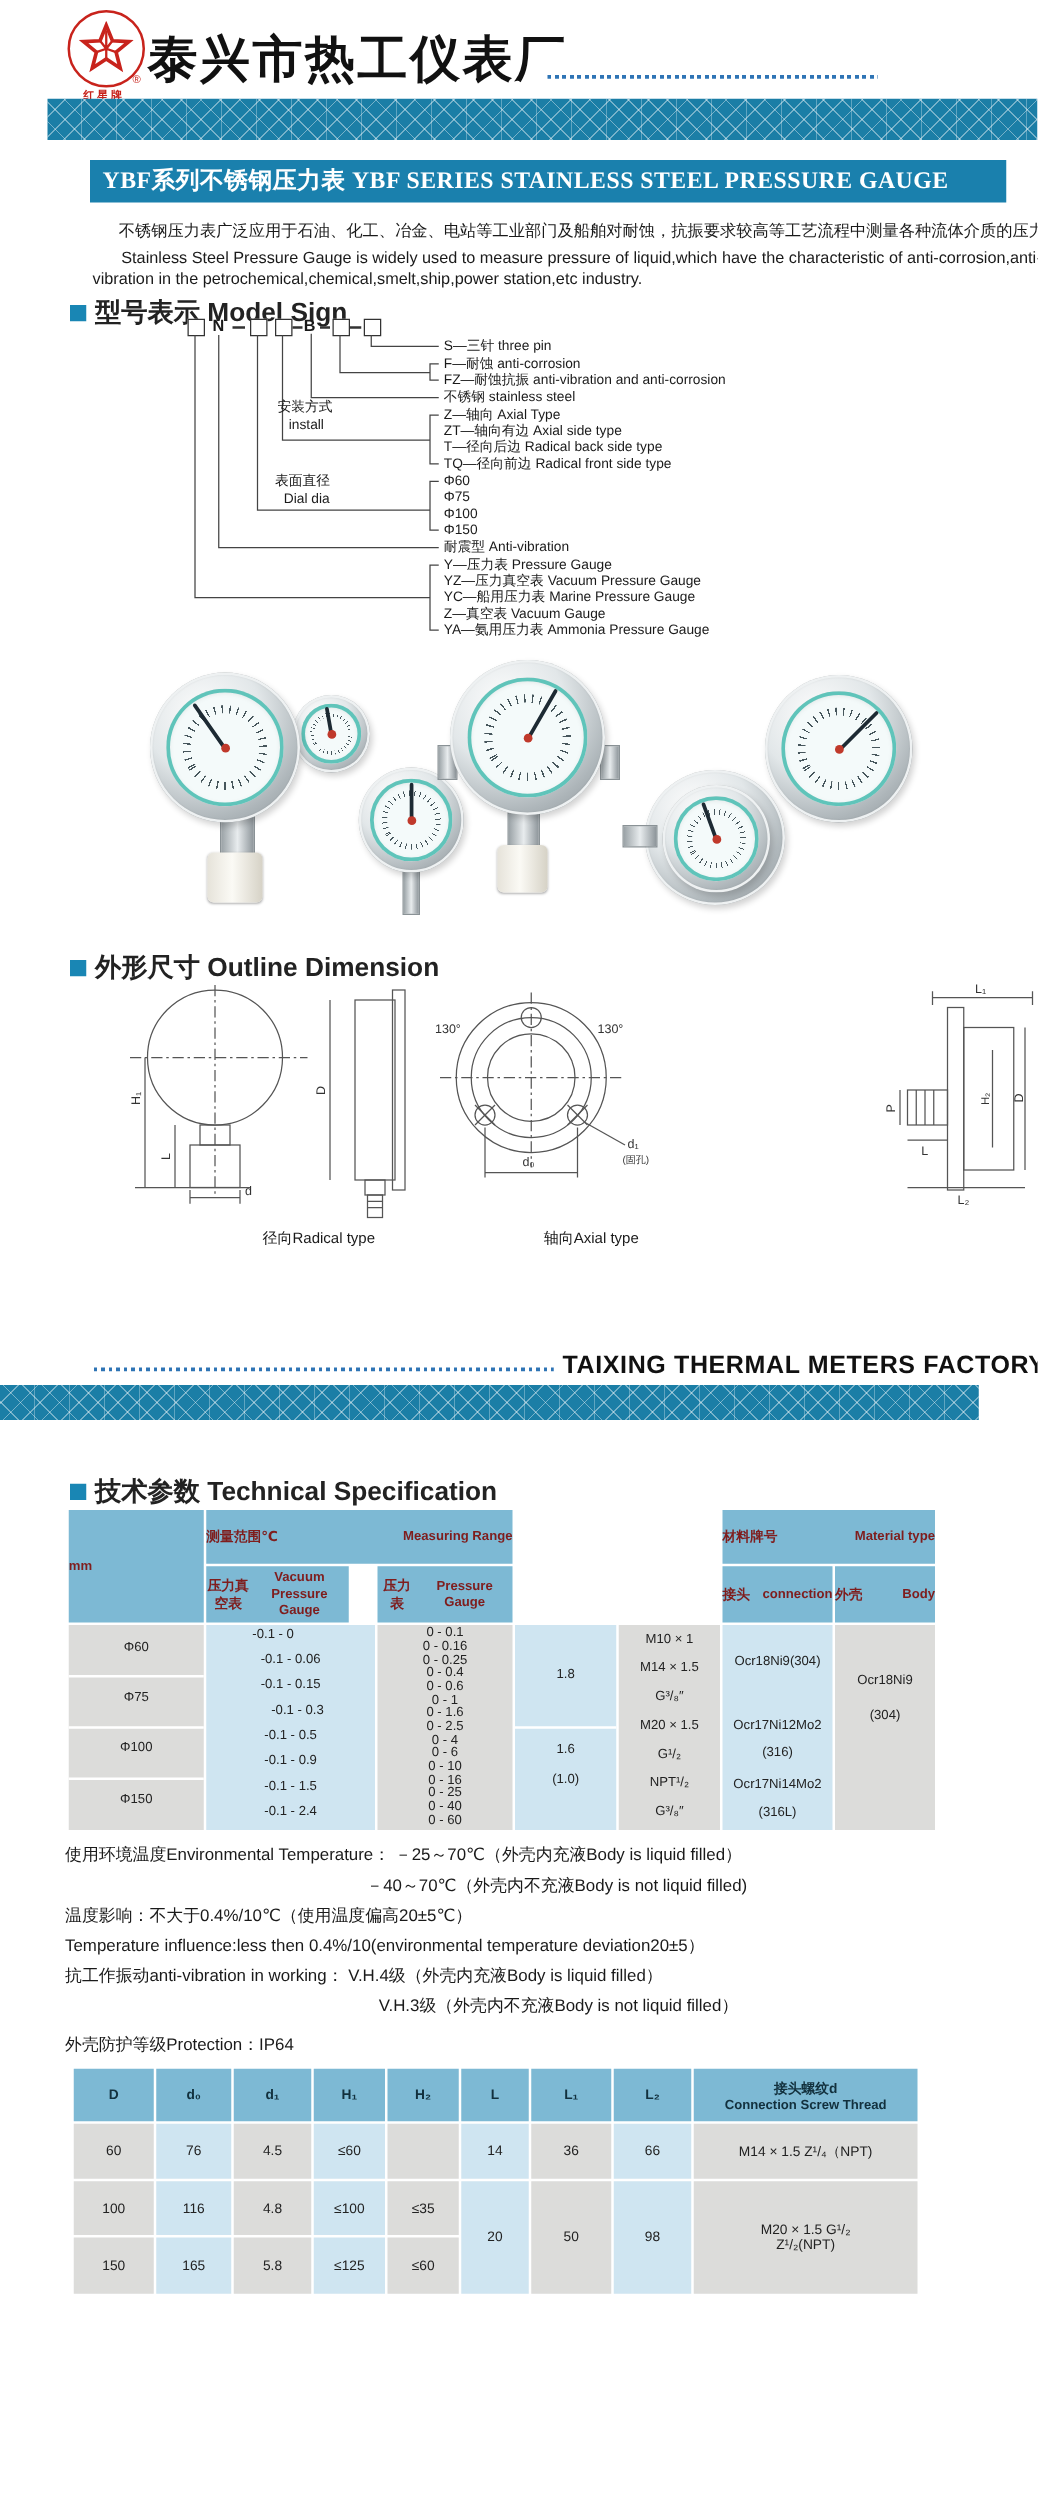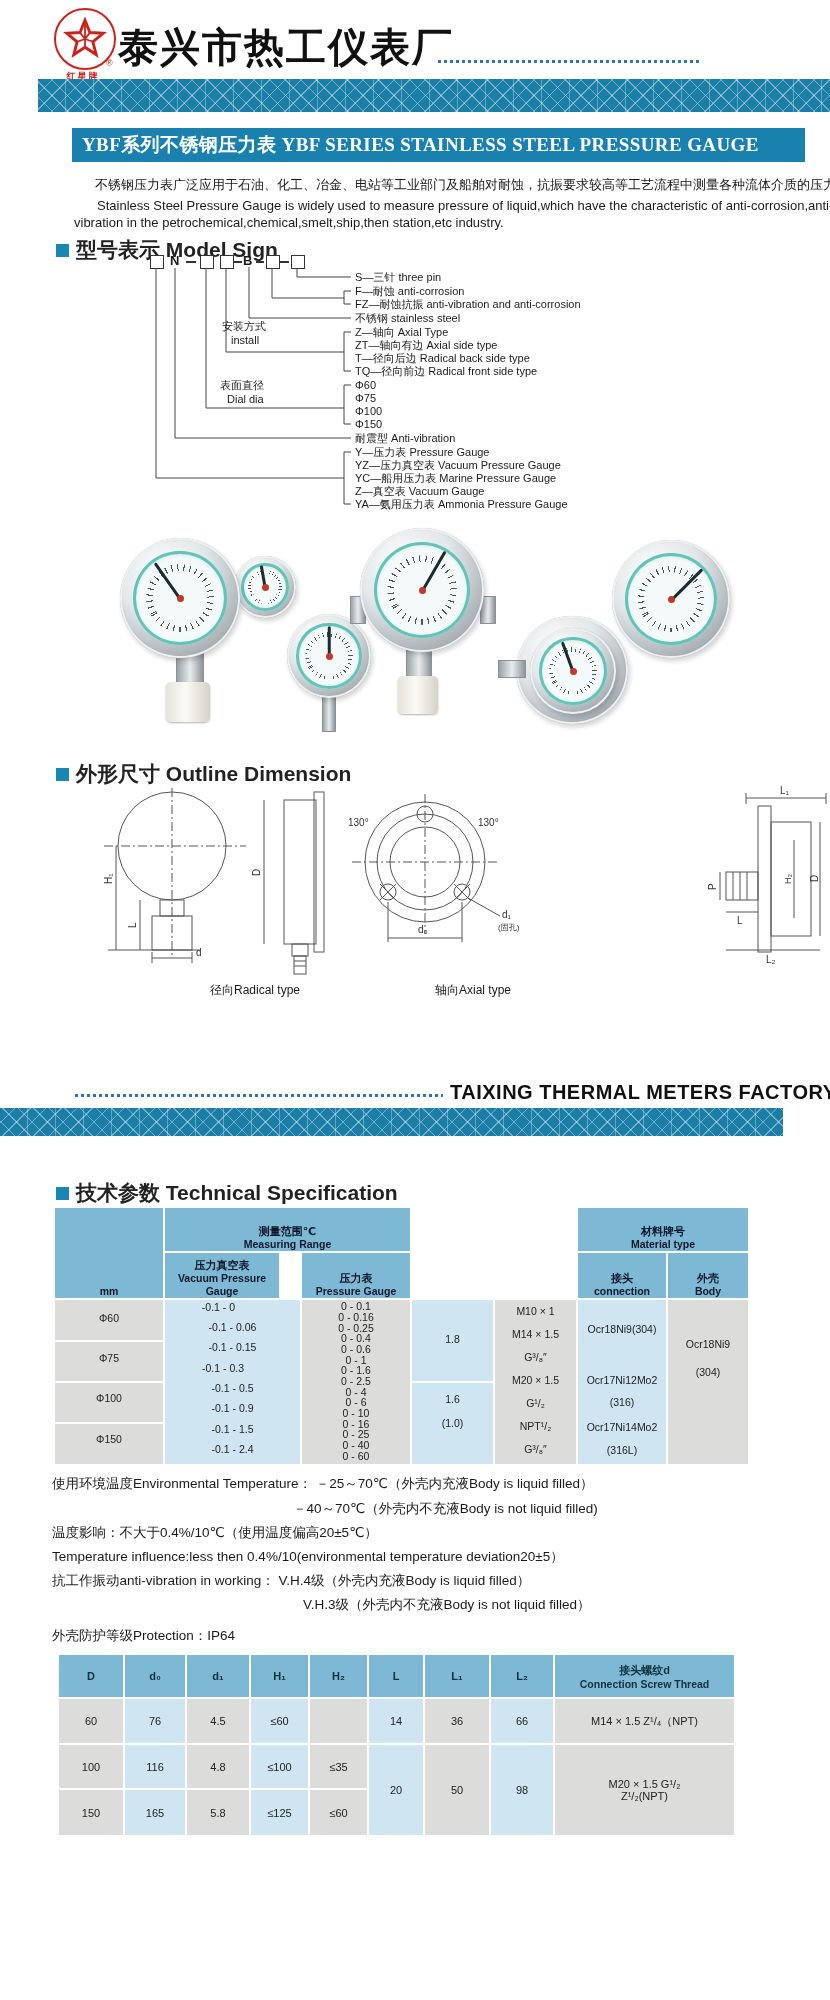--- a/index.html
+++ b/index.html
@@ -34,22 +34,22 @@
      -webkit-mask:radial-gradient(closest-side,transparent 68%,#000 69% 84%,transparent 85%);
      mask:radial-gradient(closest-side,transparent 68%,#000 69% 84%,transparent 85%)}
   .gneedle{position:absolute;left:50%;top:50%;width:37%;height:2.5px;background:#1d2a33;
      transform-origin:0 50%;border-radius:2px}
   .ghub{position:absolute;left:50%;top:50%;width:7px;height:7px;margin:-3.5px 0 0 -3.5px;border-radius:50%;background:#c0392b}
   .stem{position:absolute;background:linear-gradient(90deg,#9aa2a6,#e8ecee 50%,#8d959a);border:1px solid #8a9296}
   .cap{position:absolute;background:linear-gradient(90deg,#e6e3da,#fbfaf5 45%,#d6d2c6);
        border-radius:5px;box-shadow:0 1px 2px rgba(0,0,0,.3)}
   
   .cellb{background:#cfe5f1}.cellg{background:#dcdcda}.cellh{background:#7db9d4}
-  .thc{position:absolute;display:flex;flex-direction:column;align-items:center;justify-content:flex-end;
-       text-align:center;color:#0f172a;font-weight:bold}
+  .thc{position:absolute;display:flex;flex-direction:row;align-items:center;justify-content:space-between;
+       text-align:center;color:#7f1d1d;font-weight:bold}
   .thc .cn{font-size:11px;line-height:14px}.thc .en{font-size:10.5px;line-height:13px;font-weight:bold}
   .tv{position:absolute;text-align:center;font-size:10.5px;line-height:11px;color:#222;white-space:nowrap}
   .sep{position:absolute;height:2px;background:#fff}
   
   table.dim{border-collapse:separate;border-spacing:2px;background:#fff}
   table.dim td{text-align:center;vertical-align:middle;font-size:11px;color:#222;padding:0}
   table.dim td.hd{font-weight:bold;color:#12303d}
   svg text{font-family:"Liberation Sans","DejaVu Sans",sans-serif}
 </style>
 </head>
@@ -63,21 +63,21 @@
 </div>
 <div class="abs" style="left:106px;top:58px;font-size:9px;color:#c8231c">®</div>
 <div class="abs" style="left:53px;top:70px;width:60px;text-align:center;font-size:9px;letter-spacing:2px;color:#c8231c;font-weight:bold">红星牌</div>
 <div class="abs nowrap" style="left:118px;top:20px;font-size:40px;font-weight:bold;letter-spacing:2px;color:#111">泰兴市热工仪表厂</div>
 <div class="abs dots" style="left:438px;top:60px;width:264px"></div>
 <div class="abs banner" style="left:38px;top:79px;width:792px;height:33px"></div>
 
 <div class="abs titlebar" style="left:72px;top:128px;width:723px;height:34px">YBF系列不锈钢压力表 YBF SERIES STAINLESS STEEL PRESSURE GAUGE</div>
 <div class="abs para" style="left:95px;top:176px">不锈钢压力表广泛应用于石油、化工、冶金、电站等工业部门及船舶对耐蚀，抗振要求较高等工艺流程中测量各种流体介质的压力。</div>
 <div class="abs para" style="left:97px;top:197px">Stainless Steel Pressure Gauge is widely used to measure pressure of liquid,which have the characteristic of anti-corrosion,anti-</div>
-<div class="abs para" style="left:74px;top:214px">vibration in the petrochemical,chemical,smelt,ship,then station,etc industry.</div>
+<div class="abs para" style="left:74px;top:214px">vibration in the petrochemical,chemical,smelt,ship,power station,etc industry.</div>
 
 <div class="abs heading" style="left:56px;top:236px">
   <span class="hsq"></span>
   <span class="htxt">型号表示 Model Sign</span>
 </div>
 
 <div class="abs codebox" style="left:150px;top:255px"></div>
 <div class="abs codeletter" style="left:170px;top:254px">N</div>
 <div class="abs codedash" style="left:186px;top:261px;width:10px"></div>
 <div class="abs codebox" style="left:200px;top:255px"></div>
@@ -309,21 +309,21 @@
   <div class="sep" style="left:357px;top:173px;width:81px"></div>
 
   <div class="tv" style="left:0;top:105px;width:108px">Φ60</div>
   <div class="tv" style="left:0;top:145px;width:108px">Φ75</div>
   <div class="tv" style="left:0;top:185px;width:108px">Φ100</div>
   <div class="tv" style="left:0;top:226px;width:108px">Φ150</div>
 
   <div class="tv" style="left:96px;top:94px;width:135px">-0.1 - 0</div>
   <div class="tv" style="left:110px;top:114px;width:135px">-0.1 - 0.06</div>
   <div class="tv" style="left:110px;top:134px;width:135px">-0.1 - 0.15</div>
-  <div class="tv" style="left:110px;top:155px;width:116px">-0.1 - 0.3</div>
+  <div class="tv" style="left:125px;top:155px;width:116px">-0.1 - 0.3</div>
   <div class="tv" style="left:110px;top:175px;width:135px">-0.1 - 0.5</div>
   <div class="tv" style="left:110px;top:195px;width:135px">-0.1 - 0.9</div>
   <div class="tv" style="left:110px;top:216px;width:135px">-0.1 - 1.5</div>
   <div class="tv" style="left:110px;top:236px;width:135px">-0.1 - 2.4</div>
 
   <div class="tv" style="left:247px;top:93px;width:108px">0 - 0.1</div>
   <div class="tv" style="left:247px;top:104px;width:108px">0 - 0.16</div>
   <div class="tv" style="left:247px;top:115px;width:108px">0 - 0.25</div>
   <div class="tv" style="left:247px;top:125px;width:108px">0 - 0.4</div>
   <div class="tv" style="left:247px;top:136px;width:108px">0 - 0.6</div>

